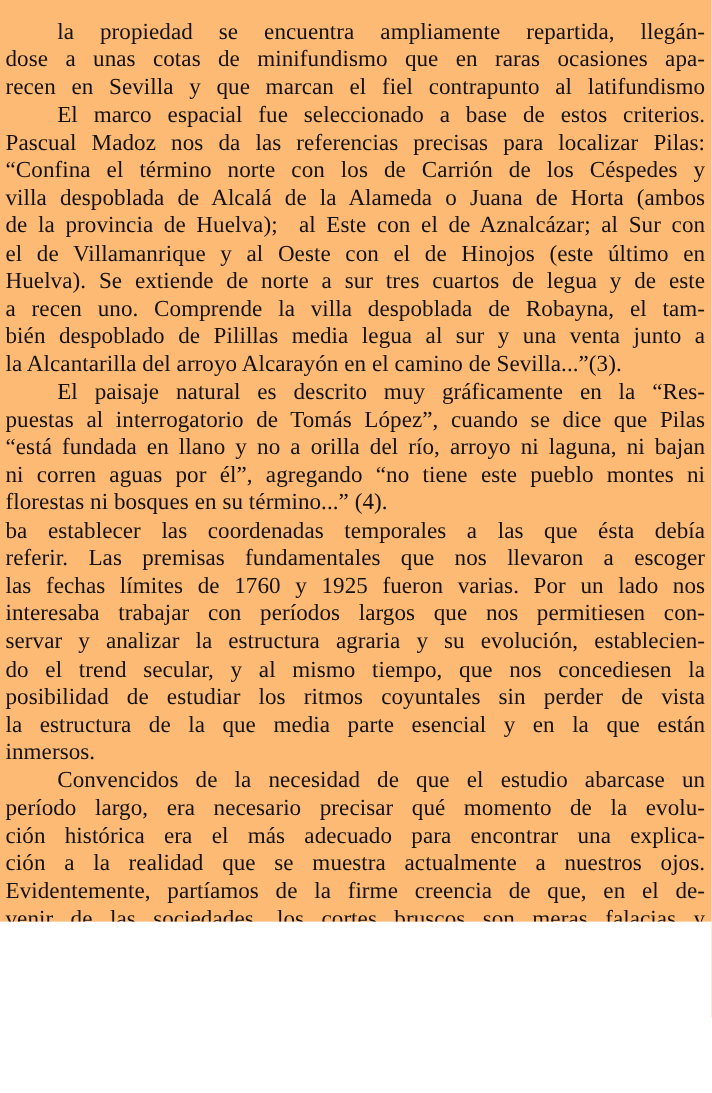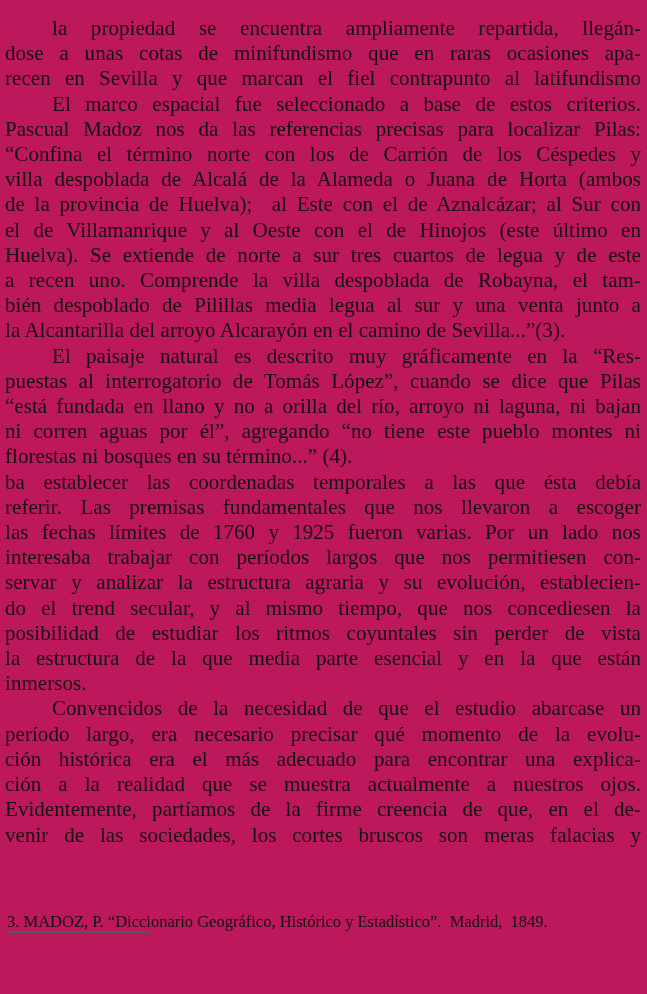--- a/index.html
+++ b/index.html
@@ -3,22 +3,22 @@
 <meta charset="utf-8">
 <style>
   html, body {
     margin: 0;
     padding: 0;
     background: #ffffff;
   }
   .page {
     position: relative;
     width: 647px;
-    height: 994px;
-    background: #be185d;
+    height: 838px;
+    background: #fdba74;
     color: #14110f;
     font-family: "Liberation Serif", "DejaVu Serif", serif;
     overflow: hidden;
   }
   .text-block {
     position: absolute;
     left: 5px;
     top: 16px;
     width: 636px;
   }

